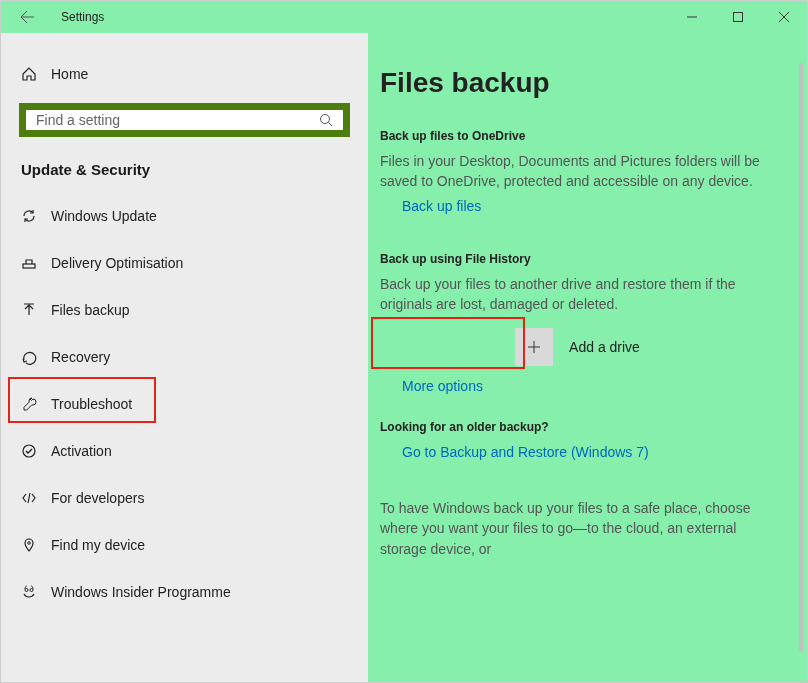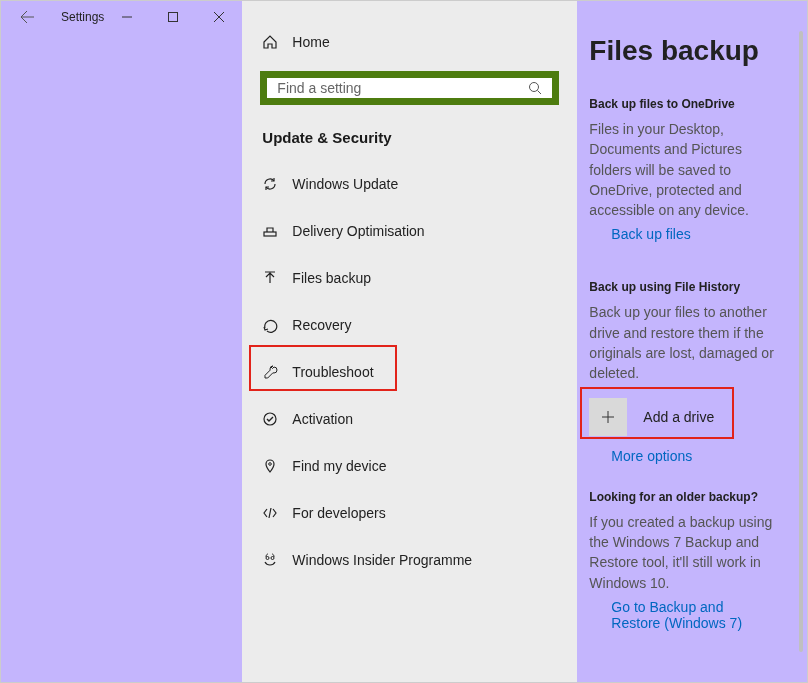--- a/index.html
+++ b/index.html
@@ -1,25 +1,25 @@
 <!DOCTYPE html>
 <html><head>
 <meta charset="utf-8">
 <style>
   * { box-sizing: border-box; margin: 0; padding: 0; }
   html, body { width: 808px; height: 683px; font-family: "Segoe UI", Arial, sans-serif; background: #fff; overflow: hidden; }
-  .window { width: 808px; height: 683px; border: 1px solid #ccc; display: flex; flex-direction: row; background: #c4b5fd; }
+  .window { width: 808px; height: 683px; border: 1px solid #ccc; display: flex; flex-direction: column; background: #86efac; }
   .titlebar { height: 32px; display: flex; align-items: center; }
   .titlebar-left { display: flex; align-items: center; padding-left: 6px; }
   .back-btn { width: 40px; height: 32px; display: flex; align-items: center; justify-content: center; color: #666; }
   .title-text { font-size: 12px; color: #222; padding-left: 14px; }
   .title-spacer { flex: 1; }
   .win-ctrl { width: 46px; height: 32px; display: flex; align-items: center; justify-content: center; color: #333; }
   .body { flex: 1; display: flex; min-height: 0; }
-  .sidebar { width: 335px; background: #ececec; padding-top: 22px; height: 100%; overflow: hidden; }
+  .sidebar { width: 367px; background: #ececec; padding-top: 22px; height: 100%; overflow: hidden; }
   .home-row { display: flex; align-items: center; height: 38px; padding-left: 20px; font-size: 14px; color: #222; }
   .home-row .icon { width: 30px; display: flex; align-items: center; }
   .search-wrap { padding: 10px 18px 4px 18px; }
   .search { position: relative; border: 7px solid #4d7c0f; background: #fff; height: 34px; display: flex; align-items: center; padding: 0 10px; }
   .search input { border: none; outline: none; width: 100%; font-size: 14px; background: transparent; color: #555; }
   .search input::placeholder { color: #666; }
   .search .sicon { position: absolute; right: 10px; color: #555; }
   .cat-heading { font-weight: 600; font-size: 15px; color: #1a1a1a; padding: 20px 20px 14px 20px; }
   .nav { }
   .nav-item { display: flex; align-items: center; height: 47px; padding-left: 20px; font-size: 14px; color: #222; position: relative; }
@@ -29,21 +29,21 @@
   .hl1 { left: 7px; top: 344px; width: 148px; height: 46px; }
   .content-wrap { flex: 1; display: flex; min-height: 0; }
   .content { flex: 1; padding: 34px 24px 0 12px; overflow: hidden; color: #222; }
   .page-title { font-size: 28px; font-weight: 600; margin-bottom: 30px; }
   .sec-h { font-size: 12px; font-weight: 600; margin-bottom: 8px; }
   .sec-p { font-size: 14px; color: #555; line-height: 1.45; margin-bottom: 4px; }
   .link { color: #0067c0; font-size: 14px; display: inline-block; margin-top: 2px; margin-bottom: 4px; margin-left: 22px; }
   .gap { height: 34px; }
   .gap-sm { height: 22px; }
   .add-drive-wrap { position: relative; margin-top: 10px; margin-bottom: 6px; }
-  .add-drive { display: flex; align-items: center; gap: 16px; padding: 4px 0; }
+  .add-drive { display: flex; align-items: center; gap: 16px; padding: 4px 0; justify-content: center; }
   .plus-tile { width: 38px; height: 38px; background: #d9d9d9; display: flex; align-items: center; justify-content: center; color: #333; }
   .add-drive .txt { font-size: 14px; }
   .hl2 { left: -9px; top: -7px; width: 154px; height: 52px; }
   .vscroll { width: 4px; background: #c0c0c0; border-radius: 4px; margin: 30px 4px 30px 0; }
   svg { display: block; }
 </style>
 </head>
 <body>
 
 <div class="window">
@@ -150,33 +150,33 @@
               <svg width="16" height="16" viewBox="0 0 16 16">
                 <circle cx="8" cy="8" r="6" stroke="#222" fill="none" stroke-width="1.2"></circle>
                 <path d="M5 8l2 2 4-4" stroke="#222" fill="none" stroke-width="1.4"></path>
               </svg>
             </span>
           <span class="lbl">Activation</span>
         </div>
         <div class="nav-item">
           <span class="icon">
               <svg width="16" height="16" viewBox="0 0 16 16">
+                <path d="M5 4L2 8l3 4M11 4l3 4-3 4M7 13l2-10" stroke="#222" fill="none" stroke-width="1.2"></path>
+              </svg>
+            </span>
+          <span class="lbl">For developers</span>
+        </div>
+        <div class="nav-item">
+          <span class="icon">
+              <svg width="16" height="16" viewBox="0 0 16 16">
                 <path d="M8 2a4 4 0 0 1 4 4c0 3-4 8-4 8S4 9 4 6a4 4 0 0 1 4-4z" stroke="#222" fill="none" stroke-width="1.2"></path>
                 <circle cx="8" cy="6" r="1.3" stroke="#222" fill="none"></circle>
               </svg>
             </span>
           <span class="lbl">Find my device</span>
-        </div>
-        <div class="nav-item">
-          <span class="icon">
-              <svg width="16" height="16" viewBox="0 0 16 16">
-                <path d="M5 4L2 8l3 4M11 4l3 4-3 4M7 13l2-10" stroke="#222" fill="none" stroke-width="1.2"></path>
-              </svg>
-            </span>
-          <span class="lbl">For developers</span>
         </div>
         <div class="nav-item">
           <span class="icon">
               <svg width="16" height="16" viewBox="0 0 16 16">
                 <circle cx="5.5" cy="6" r="1.5" stroke="#222" fill="none"></circle>
                 <circle cx="10.5" cy="6" r="1.5" stroke="#222" fill="none"></circle>
                 <path d="M3 10c1 2 3 3 5 3s4-1 5-3" stroke="#222" fill="none" stroke-width="1.2"></path>
                 <path d="M4 5c0-2 1-3 2-3M12 5c0-2-1-3-2-3" stroke="#222" fill="none" stroke-width="1"></path>
               </svg>
             </span>
@@ -210,23 +210,23 @@
             <span class="txt">Add a drive</span>
           </div>
           <div class="highlight-box hl2"></div>
         </div>
 
         <a class="link">More options</a>
 
         <div class="gap-sm"></div>
 
         <div class="sec-h">Looking for an older backup?</div>
-        <div class="sec-p">If you created a backup using the Windows 7 Backup and Restore tool, it'll still work in Windows 10.</div>
         <a class="link">Go to Backup and Restore (Windows 7)</a>
 
         <div class="gap"></div>
 
+        <div class="sec-p">To have Windows back up your files to a safe place, choose where you want your files to go—to the cloud, an external storage device, or</div>
       </div>
       <div class="vscroll"></div>
     </div>
 
   </div>
 </div>
 
 </body></html>

